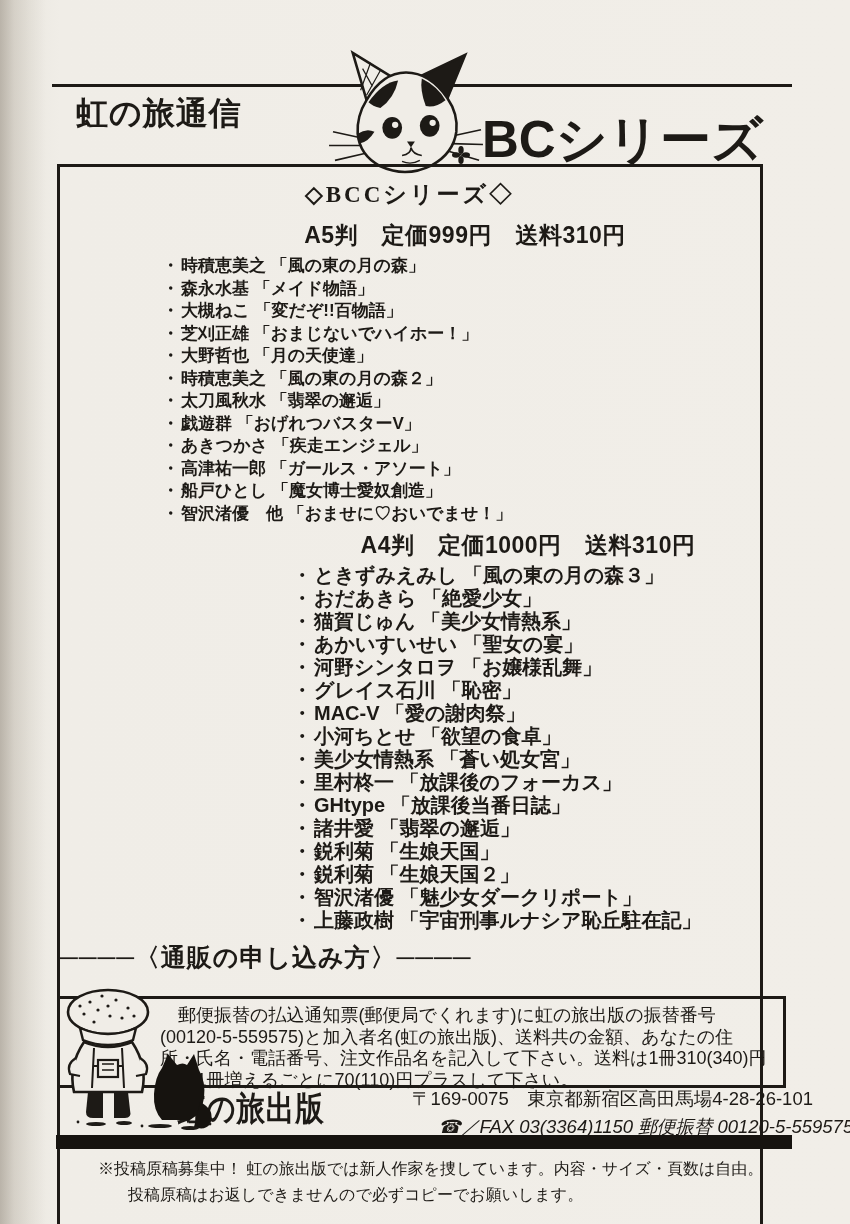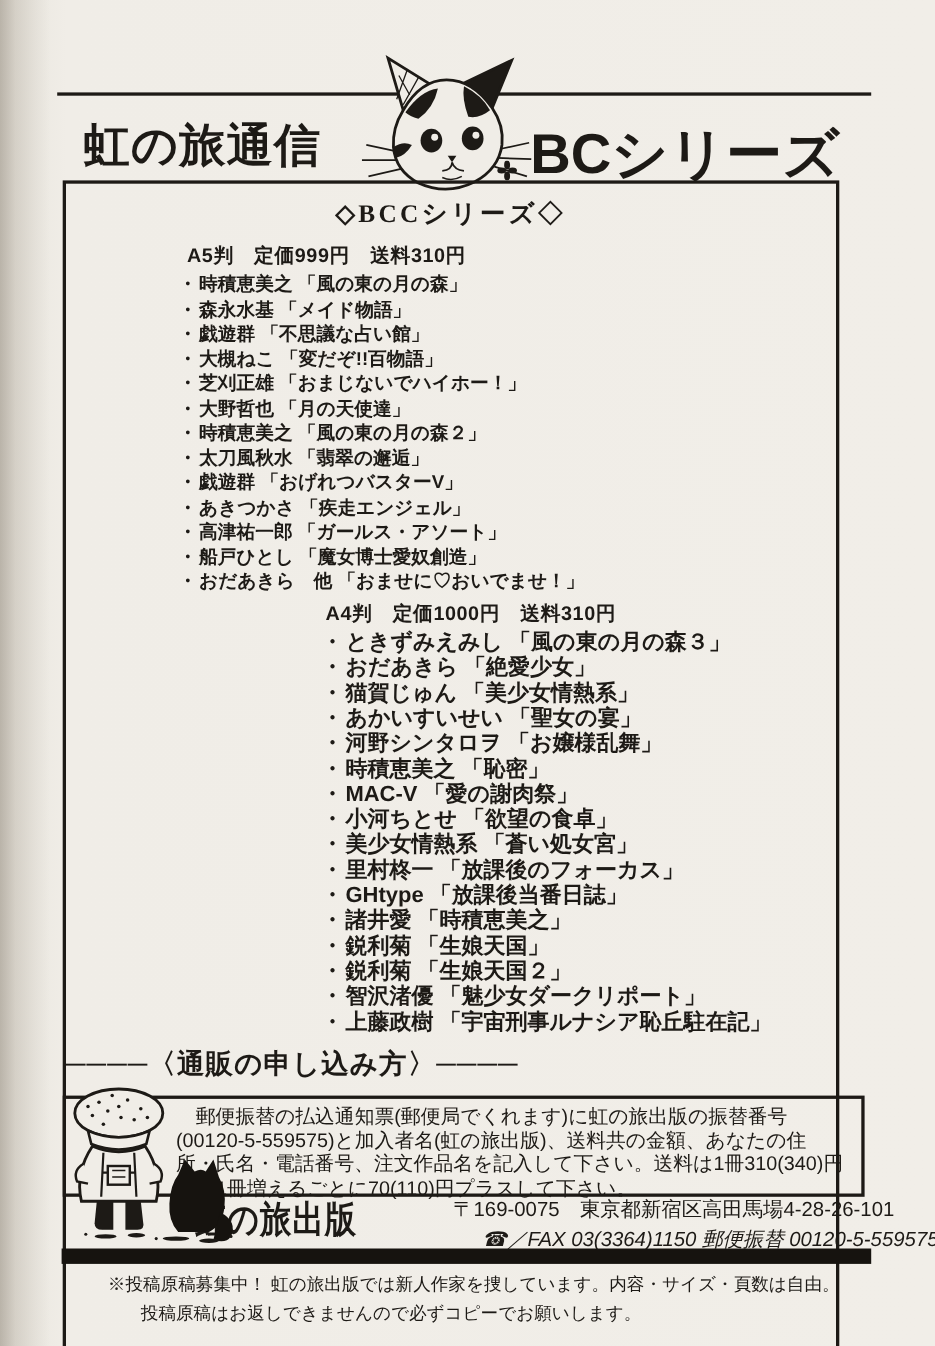--- a/index.html
+++ b/index.html
@@ -12,41 +12,41 @@
     overflow:hidden;
   }
   .gutter-shadow{
     position:absolute;left:0;top:0;width:46px;height:100%;
     background:linear-gradient(90deg,rgba(120,110,96,.38) 0,rgba(150,140,125,.22) 14px,rgba(0,0,0,0) 46px);
     pointer-events:none;
   }
   .rule{position:absolute;background:#1d1a16;height:3px;}
   .top-rule{left:52px;top:84px;width:740px;}
   .mast-left{
-    position:absolute;left:76px;top:104px;
-    font-size:42px;font-weight:700;letter-spacing:1px;white-space:nowrap;
+    position:absolute;left:76px;top:92px;
+    font-size:32px;font-weight:700;letter-spacing:1px;white-space:nowrap;
   }
   .mast-right{
     position:absolute;left:482px;top:106px;
     font-size:51px;font-weight:900;letter-spacing:0;white-space:nowrap;
   }
   .cat{position:absolute;left:333px;top:48px;width:148px;height:130px;overflow:visible;}
   .cat svg{overflow:visible;}
   .clover{position:absolute;left:452px;top:146px;width:18px;height:18px;}
 
   .main-box{
     position:absolute;left:57px;top:164px;width:706px;height:1068px;
     border:3px solid #1d1a16;box-sizing:border-box;
   }
   .catalog-title{
     margin-top:12px;text-align:center;
     font-family:"Liberation Serif",serif;
     font-size:23px;font-weight:700;letter-spacing:3px;
   }
-  .sec-head{font-size:18px;font-weight:700;letter-spacing:.5px;}
+  .sec-head{font-size:23px;font-weight:700;letter-spacing:.5px;text-align:center;}
   .a5 .sec-head{margin:10px 0 4px 110px;}
   .a4 .sec-head{margin:5px 0 3px 236px;}
   ul.book-list{list-style:none;margin:0;padding:0;}
   .a5 ul.book-list{margin-left:102px;font-size:17px;line-height:22.5px;}
   .a4 ul.book-list{margin-left:232px;font-size:20px;line-height:23px;}
   ul.book-list li{font-weight:700;white-space:nowrap;letter-spacing:0;}
   .blt{margin-right:2px;}
   .order-heading{
     margin-top:9px;
     font-size:25px;font-weight:600;letter-spacing:1px;
@@ -131,72 +131,71 @@
     <div class="catalog-title">◇BCCシリーズ◇</div>
 
     <div class="section a5">
       <div class="sec-head">A5判　定価999円　送料310円</div>
       <ul class="book-list">
 
           <li><span class="blt">・</span><span>時積恵美之 「風の東の月の森」</span></li>
 
           <li><span class="blt">・</span><span>森永水基 「メイド物語」</span></li>
 
-          <li><span class="blt">・</span><span>戯遊群 「不思議な占い館」</span></li>
 
           <li><span class="blt">・</span><span>大槻ねこ 「変だぞ!!百物語」</span></li>
 
           <li><span class="blt">・</span><span>芝刈正雄 「おまじないでハイホー！」</span></li>
 
           <li><span class="blt">・</span><span>大野哲也 「月の天使達」</span></li>
 
           <li><span class="blt">・</span><span>時積恵美之 「風の東の月の森２」</span></li>
 
           <li><span class="blt">・</span><span>太刀風秋水 「翡翠の邂逅」</span></li>
 
           <li><span class="blt">・</span><span>戯遊群 「おげれつバスターV」</span></li>
 
           <li><span class="blt">・</span><span>あきつかさ 「疾走エンジェル」</span></li>
 
           <li><span class="blt">・</span><span>高津祐一郎 「ガールス・アソート」</span></li>
 
           <li><span class="blt">・</span><span>船戸ひとし 「魔女博士愛奴創造」</span></li>
 
-          <li><span class="blt">・</span><span>おだあきら　他 「おませに♡おいでませ！」</span></li>
+          <li><span class="blt">・</span><span>智沢渚優　他 「おませに♡おいでませ！」</span></li>
         </ul>
     </div>
 
     <div class="section a4">
       <div class="sec-head">A4判　定価1000円　送料310円</div>
       <ul class="book-list">
 
 
           <li><span class="blt">・</span><span>ときずみえみし 「風の東の月の森３」</span></li>
 
           <li><span class="blt">・</span><span>おだあきら 「絶愛少女」</span></li>
 
           <li><span class="blt">・</span><span>猫賀じゅん 「美少女情熱系」</span></li>
 
           <li><span class="blt">・</span><span>あかいすいせい 「聖女の宴」</span></li>
 
           <li><span class="blt">・</span><span>河野シンタロヲ 「お嬢様乱舞」</span></li>
 
-          <li><span class="blt">・</span><span>時積恵美之 「恥密」</span></li>
+          <li><span class="blt">・</span><span>グレイス石川 「恥密」</span></li>
 
           <li><span class="blt">・</span><span>MAC-V 「愛の謝肉祭」</span></li>
 
           <li><span class="blt">・</span><span>小河ちとせ 「欲望の食卓」</span></li>
 
           <li><span class="blt">・</span><span>美少女情熱系 「蒼い処女宮」</span></li>
 
           <li><span class="blt">・</span><span>里村柊一 「放課後のフォーカス」</span></li>
 
           <li><span class="blt">・</span><span>GHtype 「放課後当番日誌」</span></li>
 
-          <li><span class="blt">・</span><span>諸井愛 「時積恵美之」</span></li>
+          <li><span class="blt">・</span><span>諸井愛 「翡翠の邂逅」</span></li>
 
           <li><span class="blt">・</span><span>鋭利菊 「生娘天国」</span></li>
 
           <li><span class="blt">・</span><span>鋭利菊 「生娘天国２」</span></li>
 
           <li><span class="blt">・</span><span>智沢渚優 「魅少女ダークリポート」</span></li>
 
           <li><span class="blt">・</span><span>上藤政樹 「宇宙刑事ルナシア恥丘駐在記」</span></li>
         </ul>
     </div>

